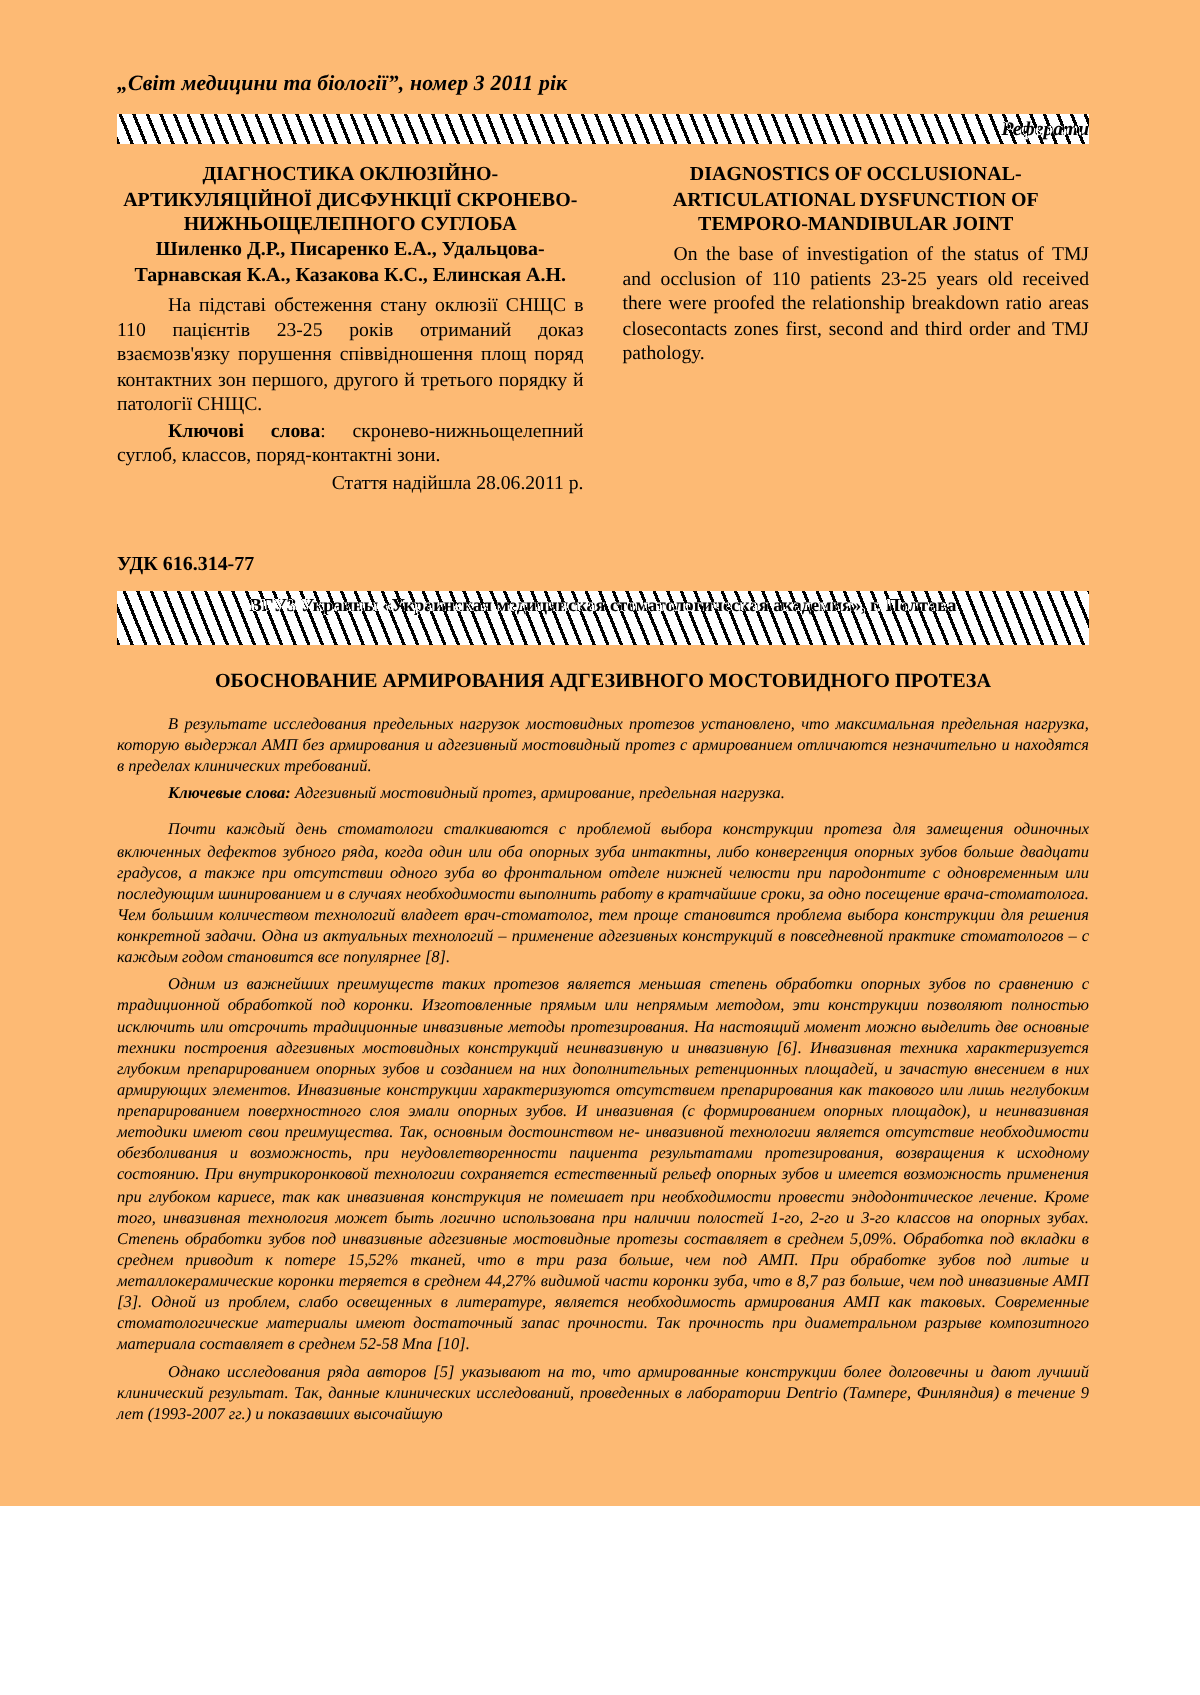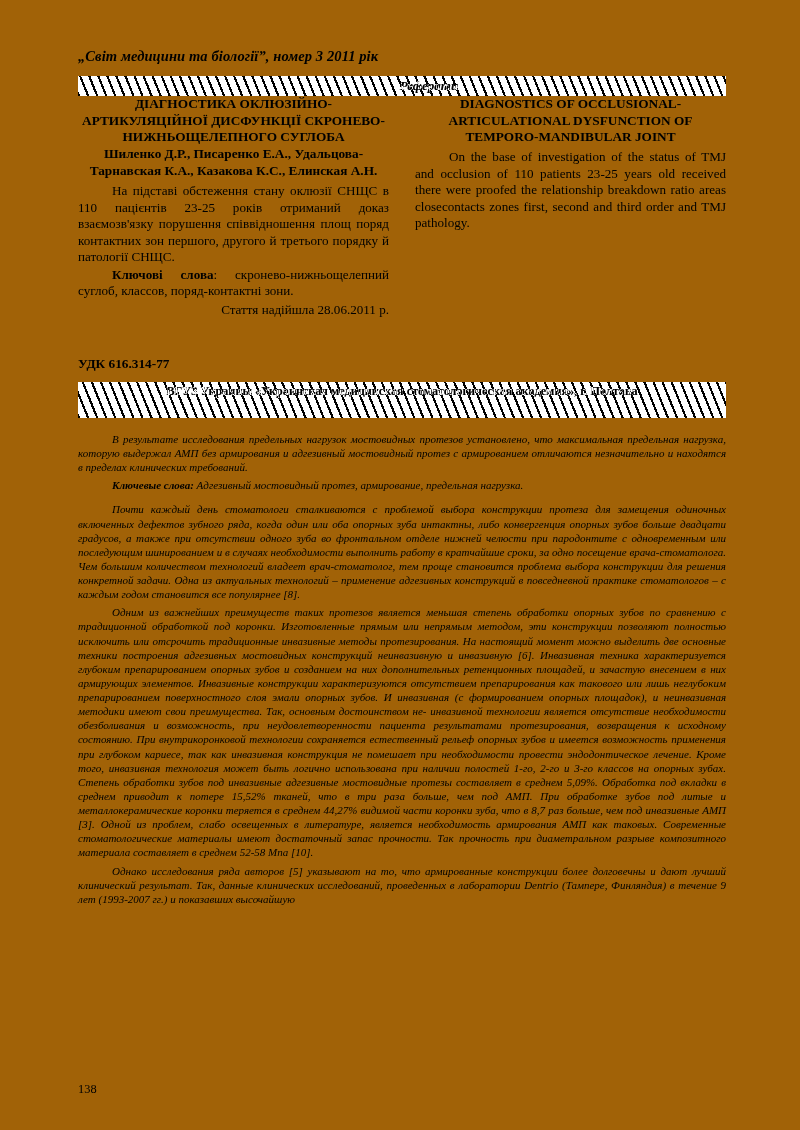--- a/index.html
+++ b/index.html
@@ -7,22 +7,22 @@
     padding: 0;
     background: #ffffff;
   }
   body {
     font-family: "Liberation Serif", "DejaVu Serif", serif;
     color: #000000;
   }
   .page {
     position: relative;
     width: 800px;
-    height: 1130px;
-    background: #a16207;
+    height: 1004px;
+    background: #fdba74;
     overflow: hidden;
     box-sizing: border-box;
   }
   .content {
     position: absolute;
     left: 78px;
     top: 0;
     width: 648px;
   }
 
@@ -54,39 +54,39 @@
     font-weight: bold;
     text-align: center;
   }
   .hatch-band.band-reject {
     height: 20px;
     margin-top: 11px;
   }
   .band-reject .band-inner {
     font-size: 13px;
     line-height: 20px;
-    text-align: center;
+    text-align: right;
     padding-left: 54px;
     font-style: italic;
   }
   .hatch-band.band-authors {
     height: 36px;
     margin-top: 10px;
   }
   .band-authors .band-inner {
     font-size: 12.2px;
     line-height: 17px;
     padding: 1px 10px 0 10px;
   }
 
   
   .abstract-cols {
     display: flex;
     gap: 26px;
-    margin-top: 0;
+    margin-top: 12px;
   }
   .abstract-col {
     width: 311px;
   }
   .art-title {
     font-weight: bold;
     font-size: 13.3px;
     line-height: 1.23;
     text-align: center;
     text-transform: uppercase;
@@ -187,20 +187,21 @@
     </div>
 
     <div class="udc">УДК 616.314-77</div>
 
     <div class="hatch-band band-authors">
       <div class="band-inner">
         <div>ВГУЗ Украины «Украинская медицинская стоматологическая академия», г. Полтава</div>
       </div>
     </div>
 
+    <div class="main-title">ОБОСНОВАНИЕ АРМИРОВАНИЯ АДГЕЗИВНОГО МОСТОВИДНОГО ПРОТЕЗА</div>
 
     <p class="body-par first">В результате исследования предельных нагрузок мостовидных протезов установлено, что максимальная предельная нагрузка, которую выдержал АМП без армирования и адгезивный мостовидный протез с армированием отличаются незначительно и находятся в пределах клинических требований.</p>
 
     <p class="body-par tight">
       <b>Ключевые слова:</b><span> Адгезивный мостовидный протез, армирование, предельная нагрузка.</span>
     </p>
 
     <p class="body-par gap">Почти каждый день стоматологи сталкиваются с проблемой выбора конструкции протеза для замещения одиночных включенных дефектов зубного ряда, когда один или оба опорных зуба интактны, либо конвергенция опорных зубов больше двадцати градусов, а также при отсутствии одного зуба во фронтальном отделе нижней челюсти при пародонтите с одновременным или последующим шинированием и в случаях необходимости выполнить работу в кратчайшие сроки, за одно посещение врача-стоматолога. Чем большим количеством технологий владеет врач-стоматолог, тем проще становится проблема выбора конструкции для решения конкретной задачи. Одна из актуальных технологий – применение адгезивных конструкций в повседневной практике стоматологов – с каждым годом становится все популярнее [8].</p>
 
     <p class="body-par tight">Одним из важнейших преимуществ таких протезов является меньшая степень обработки опорных зубов по сравнению с традиционной обработкой под коронки. Изготовленные прямым или непрямым методом, эти конструкции позволяют полностью исключить или отсрочить традиционные инвазивные методы протезирования. На настоящий момент можно выделить две основные техники построения адгезивных мостовидных конструкций неинвазивную и инвазивную [6]. Инвазивная техника характеризуется глубоким препарированием опорных зубов и созданием на них дополнительных ретенционных площадей, и зачастую внесением в них армирующих элементов. Инвазивные конструкции характеризуются отсутствием препарирования как такового или лишь неглубоким препарированием поверхностного слоя эмали опорных зубов. И инвазивная (с формированием опорных площадок), и неинвазивная методики имеют свои преимущества. Так, основным достоинством не- инвазивной технологии является отсутствие необходимости обезболивания и возможность, при неудовлетворенности пациента результатами протезирования, возвращения к исходному состоянию. При внутрикоронковой технологии сохраняется естественный рельеф опорных зубов и имеется возможность применения при глубоком кариесе, так как инвазивная конструкция не помешает при необходимости провести эндодонтическое лечение. Кроме того, инвазивная технология может быть логично использована при наличии полостей 1-го, 2-го и 3-го классов на опорных зубах. Степень обработки зубов под инвазивные адгезивные мостовидные протезы составляет в среднем 5,09%. Обработка под вкладки в среднем приводит к потере 15,52% тканей, что в три раза больше, чем под АМП. При обработке зубов под литые и металлокерамические коронки теряется в среднем 44,27% видимой части коронки зуба, что в 8,7 раз больше, чем под инвазивные АМП [3]. Одной из проблем, слабо освещенных в литературе, является необходимость армирования АМП как таковых. Современные стоматологические материалы имеют достаточный запас прочности. Так  прочность при диаметральном разрыве композитного материала составляет в среднем 52-58 Мпа [10].</p>

